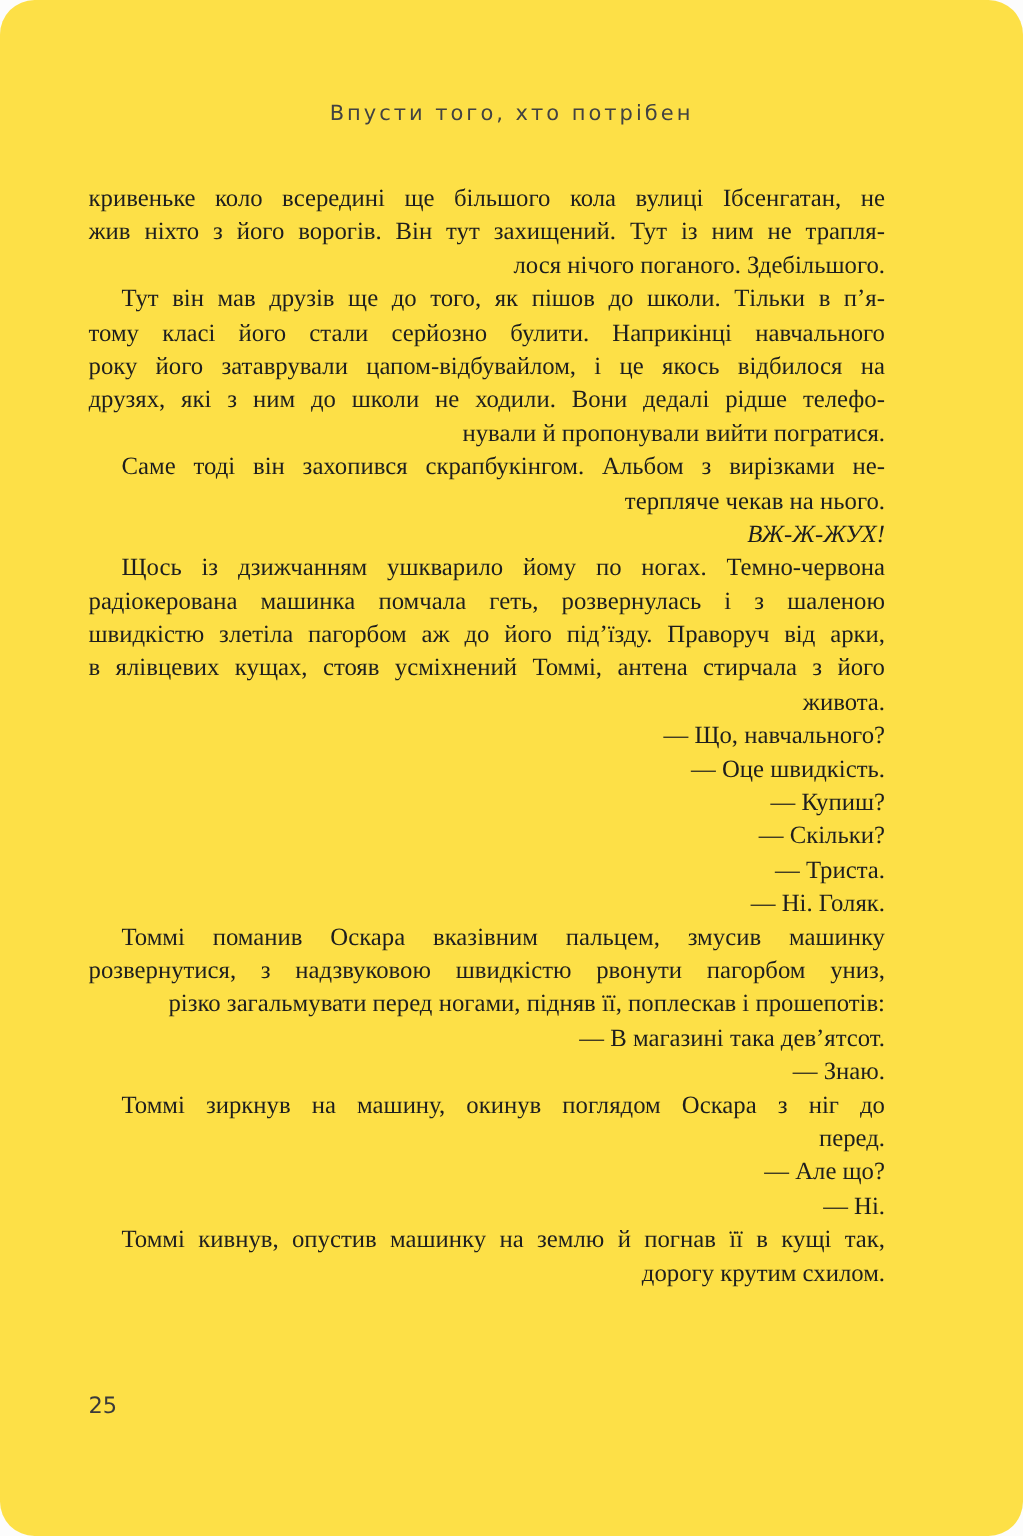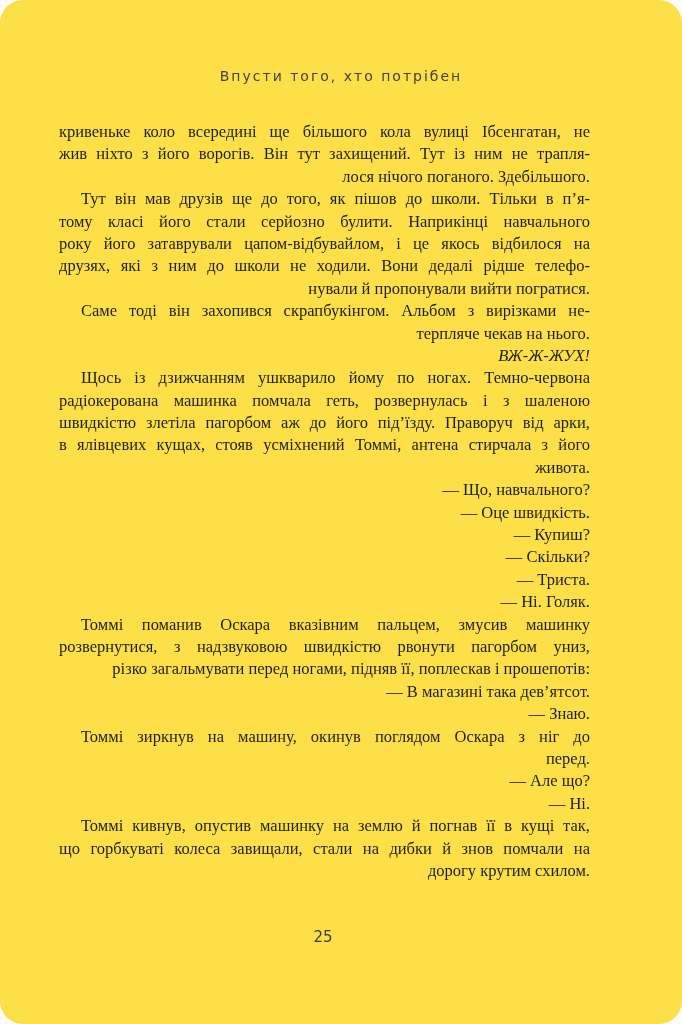--- a/index.html
+++ b/index.html
@@ -60,21 +60,21 @@
     text-indent: 22px;
   }
   .para.italic .line {
     font-style: italic;
   }
   .page-number {
     position: absolute;
     top: 928px;
     left: 59px;
     width: 528px;
-    text-align: center;
+    text-align: left;
     font-family: "DejaVu Sans", "Liberation Sans", sans-serif;
     font-size: 15px;
     color: #3a3a3a;
   }
 </style>
 </head>
 <body>
 
 <div class="page">
   <div class="running-header">Впусти того, хто потрібен</div>
@@ -140,19 +140,18 @@
         <div class="line">перед.</div>
       </div>
       <div class="para dialogue">
         <div class="line indent">— Але що?</div>
       </div>
       <div class="para dialogue">
         <div class="line indent">— Ні.</div>
       </div>
       <div class="para body">
         <div class="line j indent">Томмі кивнув, опустив машинку на землю й погнав її в кущі так,</div>
-        <div class="line j">що горбкуваті колеса завищали, стали на дибки й знов помчали на</div>
         <div class="line">дорогу крутим схилом.</div>
       </div>
     </div>
 
   <div class="page-number">25</div>
 </div>
 
 </body></html>

